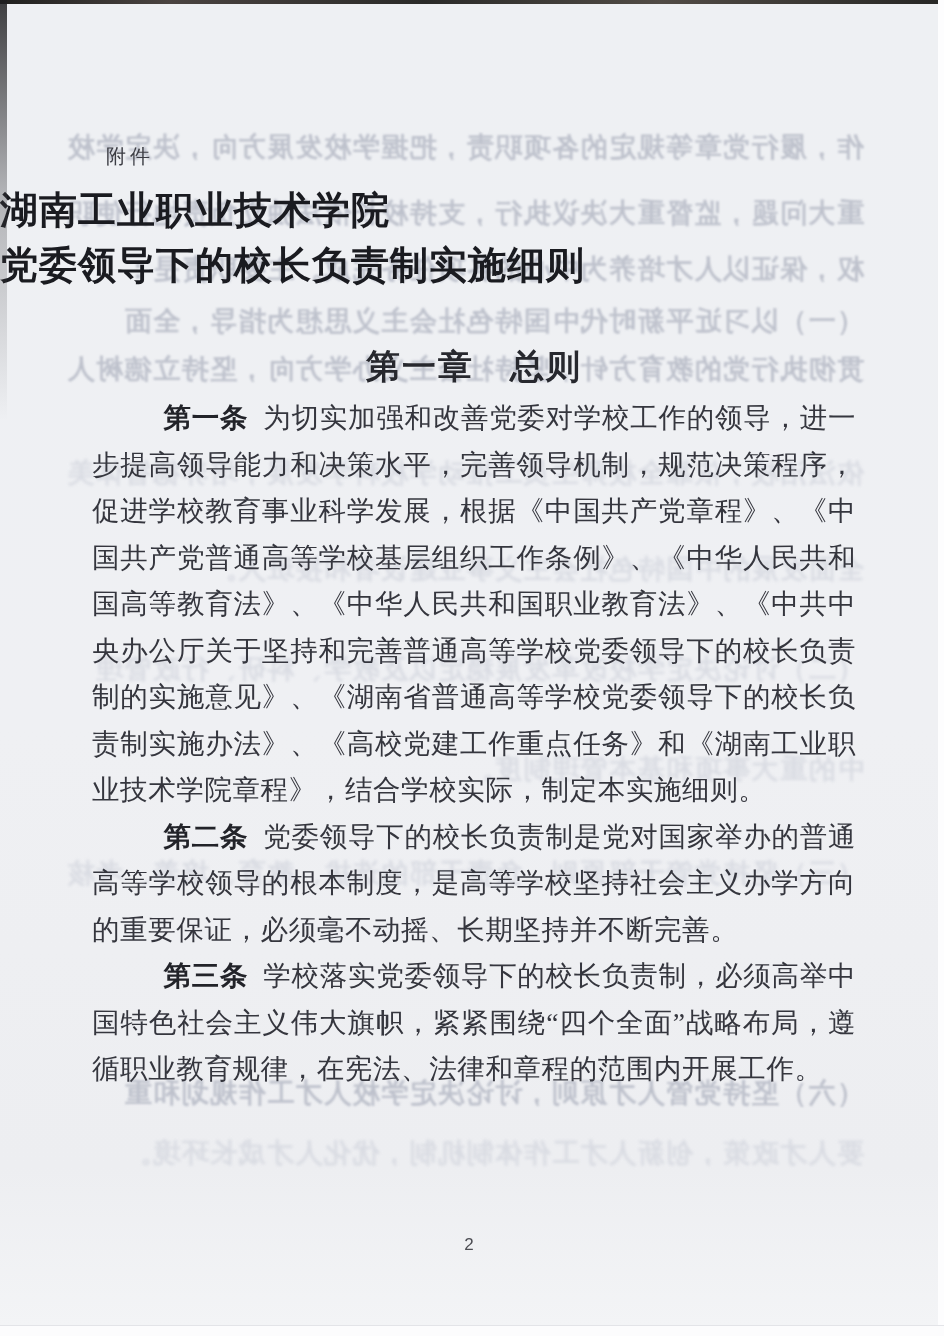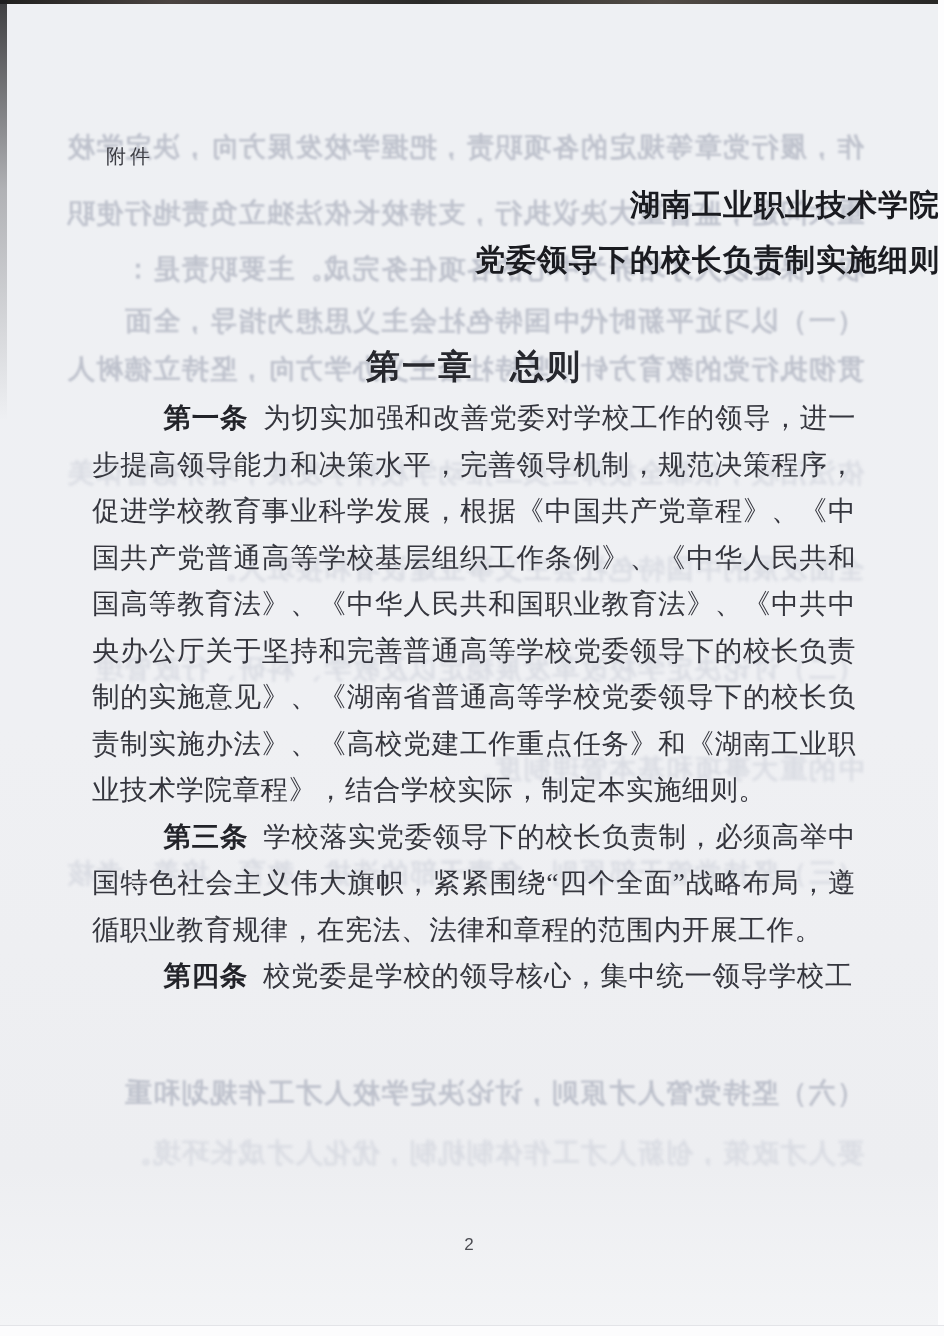--- a/index.html
+++ b/index.html
@@ -34,22 +34,22 @@
     font-size:27px; letter-spacing:1.5px; white-space:nowrap; overflow:hidden;
     color:#b6bac6; filter:blur(1.2px); opacity:0.85;
     font-weight:600;
   }
   .bleed-line.faint { color:#cfd2db; opacity:0.65; filter:blur(1.6px); }
   .attachment {
     position:absolute; top:140px; left:106px;
     font-size:20px; color:#3b3c43; letter-spacing:4px;
   }
   .title-line {
-    position:absolute; left:0; width:940px; margin:0; text-align:right;
-    font-size:30px; font-weight:700; color:#1a1b20; letter-spacing:1px;
+    position:absolute; left:0; width:940px; margin:0; text-align:left;
+    font-size:38px; font-weight:700; color:#1a1b20; letter-spacing:1px;
   }
   .title-1 { top:182px; }
   .title-2 { top:237px; }
   .content {
     position:absolute; top:342px; left:92px; width:764px; z-index:2;
   }
   .chapter {
     margin:0 0 6px 0; text-align:center;
     font-size:34px; font-weight:700; color:#27282e; letter-spacing:2px;
     line-height:44px;
@@ -91,25 +91,25 @@
 
   <h1 class="title-line title-1">湖南工业职业技术学院</h1>
   <h1 class="title-line title-2">党委领导下的校长负责制实施细则</h1>
 
   <div class="content">
 
     <h2 class="chapter">第一章　总则</h2>
 
     <p class="article"><span class="term">第一条</span><span>为切实加强和改善党委对学校工作的领导，进一步提高领导能力和决策水平，完善领导机制，规范决策程序，促进学校教育事业科学发展，根据《中国共产党章程》、《中国共产党普通高等学校基层组织工作条例》、《中华人民共和国高等教育法》、《中华人民共和国职业教育法》、《中共中央办公厅关于坚持和完善普通高等学校党委领导下的校长负责制的实施意见》、《湖南省普通高等学校党委领导下的校长负责制实施办法》、《高校党建工作重点任务》和《湖南工业职业技术学院章程》，结合学校实际，制定本实施细则。</span></p>
 
+    <p class="article"><span class="term">第二条</span><span>党委领导下的校长负责制是党对国家举办的普通高等学校领导的根本制度，是高等学校坚持社会主义办学方向的重要保证，必须毫不动摇、长期坚持并不断完善。</span></p>
 
     <p class="article"><span class="term">第三条</span><span>学校落实党委领导下的校长负责制，必须高举中国特色社会主义伟大旗帜，紧紧围绕“四个全面”战略布局，遵循职业教育规律，在宪法、法律和章程的范围内开展工作。</span></p>
 
 
-    <p class="article"><span class="term">第四条</span><span>校党委是学校的领导核心，集中统一领导学校工</span></p>
 
   </div>
 
   <div class="page-number">2</div>
 </div>
 
 <div class="edge-top"></div>
 <div class="edge-left"></div>
 <div class="edge-right"></div>
 <div class="edge-bottom"></div>

